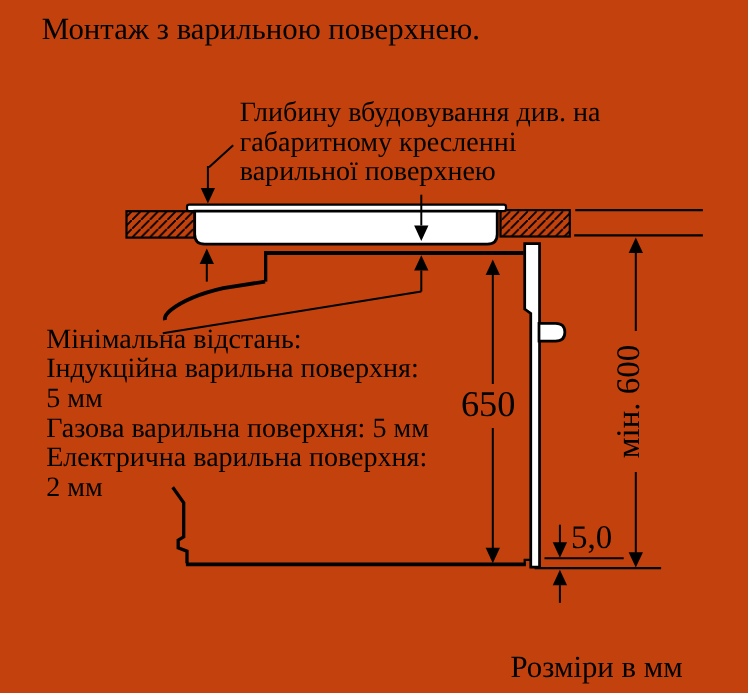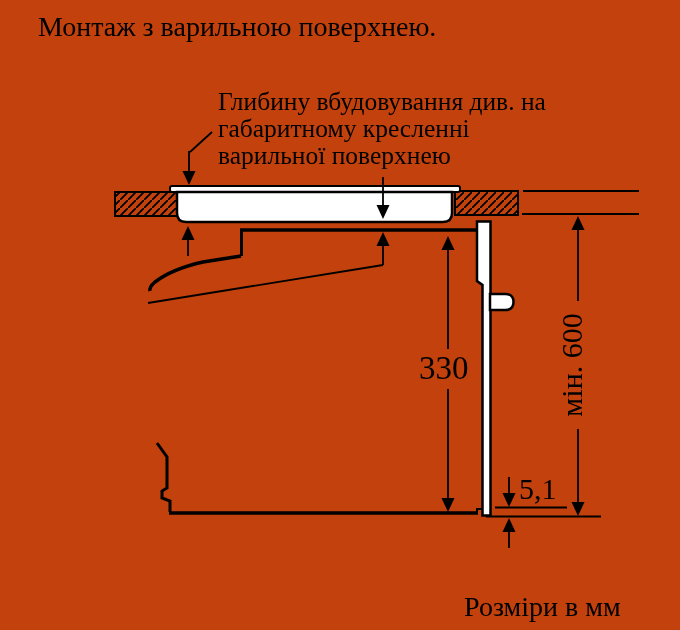--- a/index.html
+++ b/index.html
@@ -102,21 +102,27 @@
       <path d="M509,532 V548" fill="none" stroke="#000" stroke-width="1.8"></path>
     </g>
   </svg>
 
   <div class="txt title">Монтаж з варильною поверхнею.</div>
 
   <div class="txt annot">Глибину вбудовування див. на
 габаритному кресленні
 варильної поверхнею</div>
 
+  <div class="txt minnote">Мінімальна відстань:
+Індукційна варильна поверхня:
+5 мм
+Газова варильна поверхня: 5 мм
+Електрична варильна поверхня:
+2 мм</div>
 
-  <div class="txt dim570">330</div>
+  <div class="txt dim570">650</div>
 
   <div class="txt dim600">мін. 600</div>
 
-  <div class="txt dim75">5,1</div>
+  <div class="txt dim75">5,0</div>
 
   <div class="txt footer">Розміри в мм</div>
 </div>
 
 </body></html>

